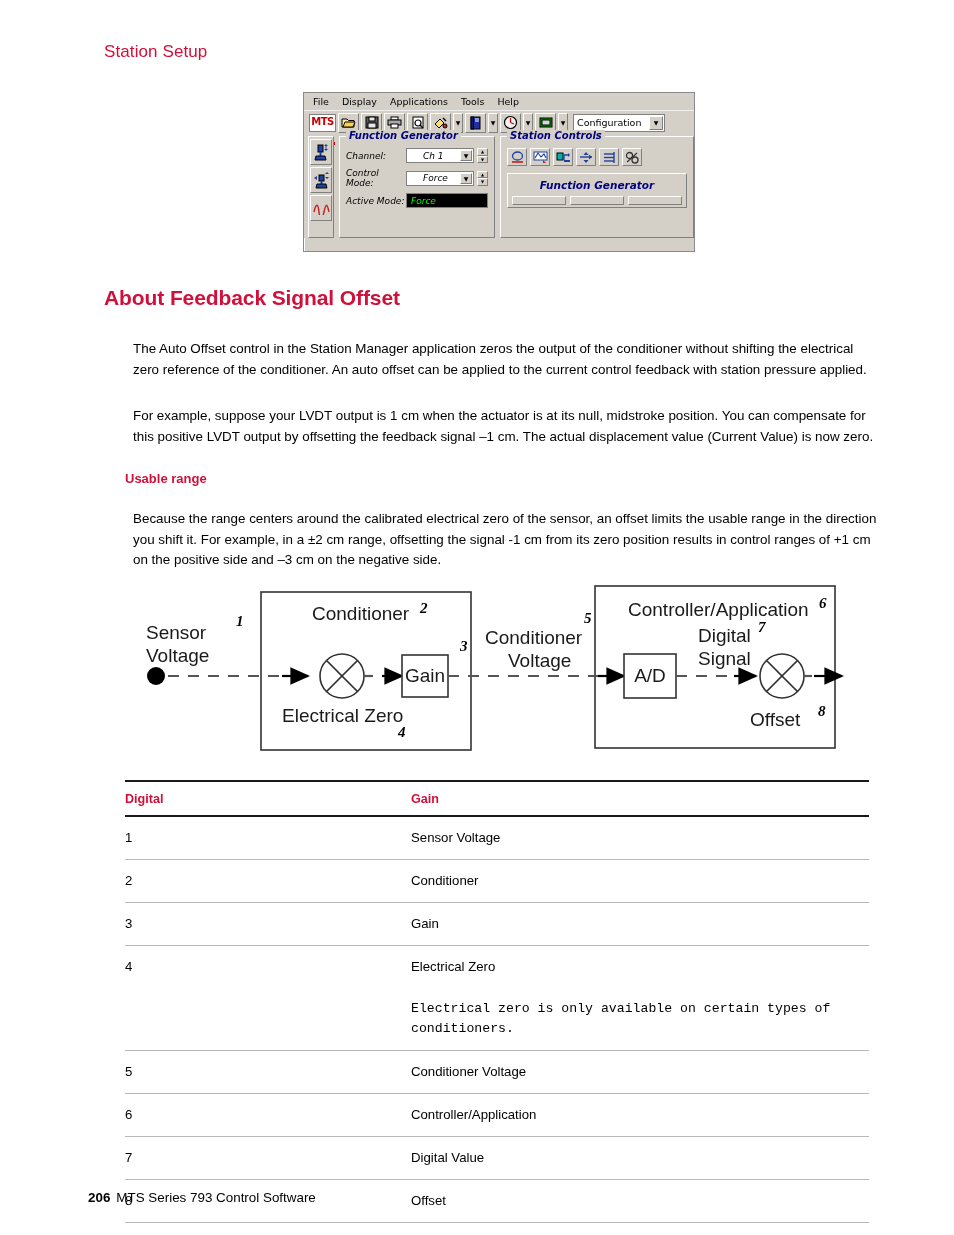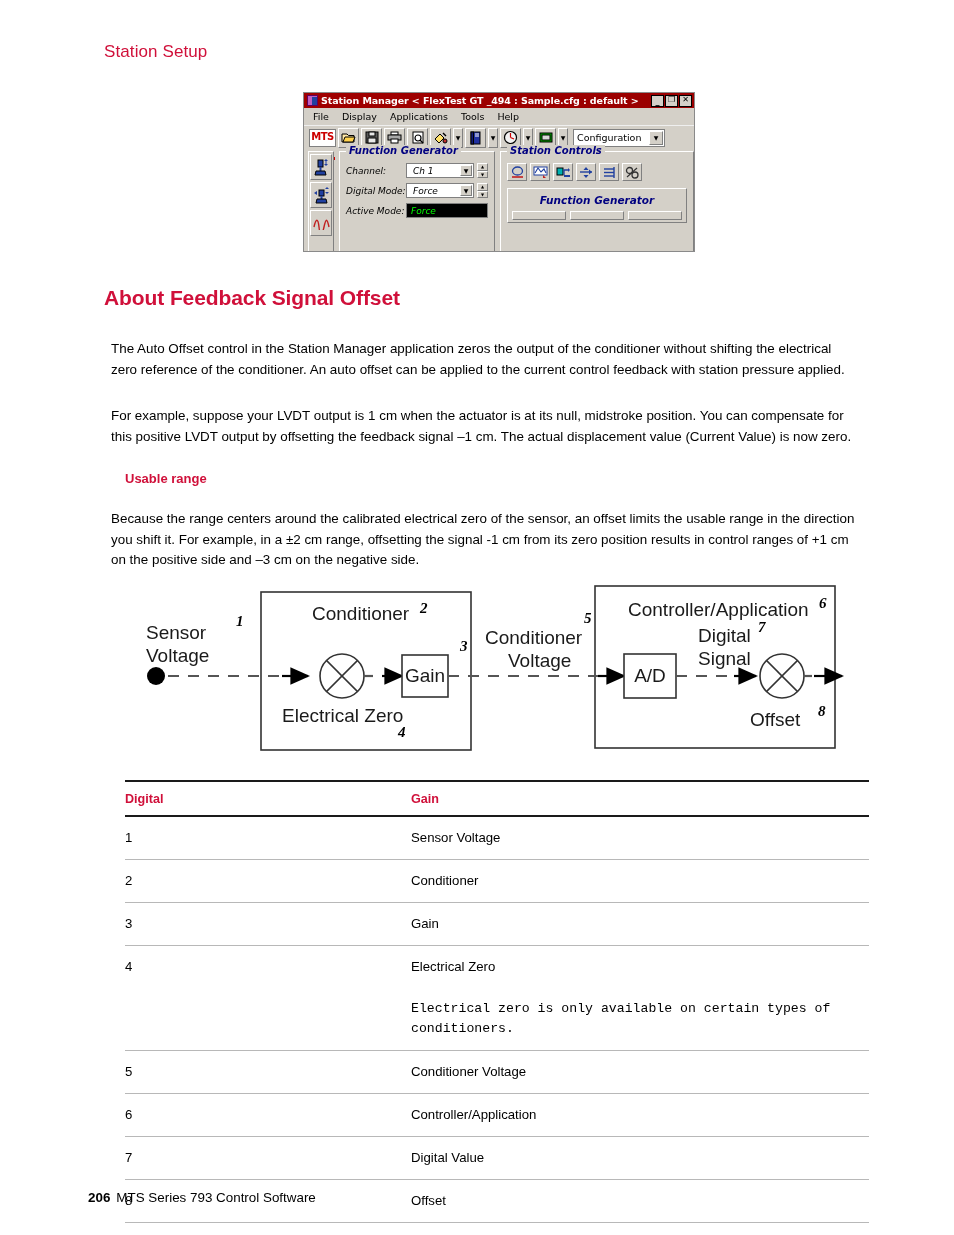--- a/index.html
+++ b/index.html
@@ -178,21 +178,21 @@
     background:#d4d0c8;
     font-size:10px; font-weight:bold; color:#000080;
     padding:0 3px;
   }
   .fg-panel { width: 164px; padding: 11px 6px 4px 6px; }
   .fg-row { display:flex; align-items:center; margin-bottom:5px; }
   .fg-label { font-size:9px; width:60px; }
   .fg-combo {
     flex:1 1 auto; height:15px; background:#fff;
     border:1px solid #808080;
-    font-size:9px; padding-left:6px; display:flex; align-items:center;
+    font-size:9px; padding-left:16px; display:flex; align-items:center;
     position:relative;
   }
   .fg-combo .arrowbox{
     position:absolute; right:1px; top:1px; bottom:1px; width:12px;
     background:#d4d0c8;
     border-top:1px solid #fff; border-left:1px solid #fff;
     border-right:1px solid #808080; border-bottom:1px solid #808080;
     display:flex;align-items:center;justify-content:center;font-size:6px;
   }
   .spin {
@@ -252,21 +252,21 @@
     top: 471px;
     margin: 0;
     font-size: 13px;
     font-weight: bold;
     color: #D0103A;
   }
 
   
   .para {
     position: absolute;
-    left: 111px;
+    left: 133px;
     width: 745px;
     font-size: 13.4px;
     line-height: 20.5px;
     color: #000;
     text-align: left;
   }
   .para.p1 { top: 326px; }
   .para.p2 { top: 393px; }
   .para.p3 { top: 496px; }
 
@@ -317,35 +317,20 @@
   }
   .footer .pagenum { font-weight: bold; margin-right: 6px; }
 </style>
 </head>
 <body>
 
 <div class="running-header">Station Setup</div>
 
 <div class="figure-screenshot">
 
-  <div class="sm-titlebar">
-    <div class="sm-titleicon"></div>
-    <div class="sm-title">Station Manager  &lt; FlexTest GT _494 : Sample.cfg : default &gt;</div>
-    <div class="sm-winbtns">
-      <div class="sm-winbtn min">
-          <i>_</i>
-        </div>
-      <div class="sm-winbtn">
-          <i>❐</i>
-        </div>
-      <div class="sm-winbtn">
-          <i>✕</i>
-        </div>
-    </div>
-  </div>
 
   <div class="sm-menubar">
     <span>File</span>
     <span>Display</span>
     <span>Applications</span>
     <span>Tools</span>
     <span>Help</span>
   </div>
 
   <div class="sm-toolbar">
@@ -461,21 +446,21 @@
           <span>Ch 1</span>
           <span class="arrowbox">▼</span>
         </div>
         <div class="spin">
             <div>▲</div>
             <div>▼</div>
           </div>
       </div>
 
       <div class="fg-row">
-        <div class="fg-label">Digital Mode:</div>
+        <div class="fg-label">Control Mode:</div>
         <div class="fg-combo">
           <span>Force</span>
           <span class="arrowbox">▼</span>
         </div>
         <div class="spin">
             <div>▲</div>
             <div>▼</div>
           </div>
       </div>
 

